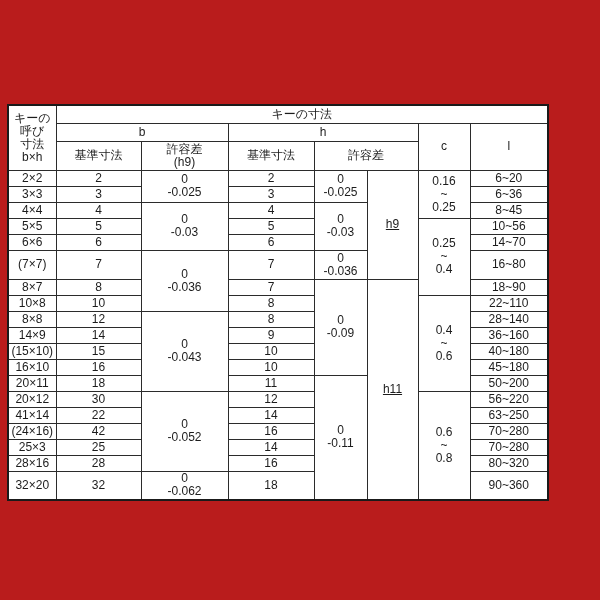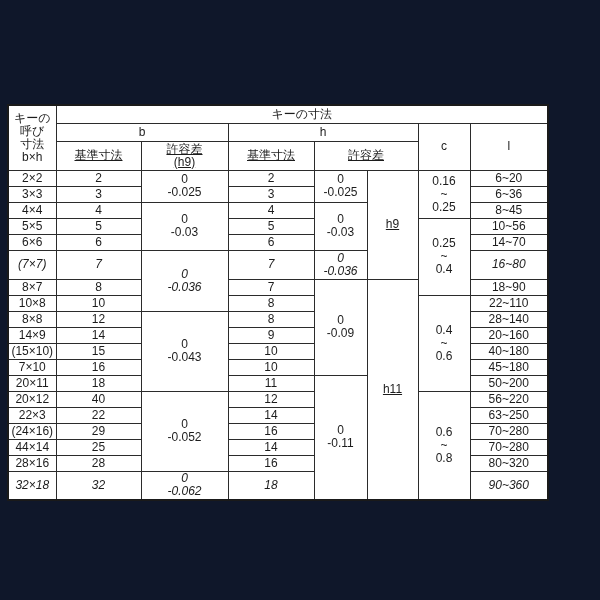--- a/index.html
+++ b/index.html
@@ -1,19 +1,19 @@
 <!DOCTYPE html>
 <html><head>
 <meta charset="utf-8">
 <style>
   html,body{margin:0;padding:0;}
   .page{
     position:relative;
     width:600px;height:600px;
-    background:#0f172a;
+    background:#b91c1c;
     font-family:"Liberation Sans","DejaVu Sans",sans-serif;
     color:#1c1c1c;
     overflow:hidden;
   }
   table.spec{
     position:absolute;
     left:7px;top:104px;
     width:540px;
     border-collapse:collapse;
     table-layout:fixed;
@@ -25,24 +25,24 @@
     text-align:center;
     vertical-align:middle;
     font-size:12px;
     font-weight:normal;
     line-height:13px;
     white-space:pre-line;
     overflow:hidden;
   }
   table.spec{border:2px solid #1a1a1a;}
   tr.r{height:16px;}
-  tr.tall{height:29px;font-style:italic;}
+  tr.tall{height:29px;}
   tr.hr1{height:18px;}
   tr.hr2{height:18px;}
-  tr.hr3{height:29px;text-decoration:underline;}
+  tr.hr3{height:29px;}
   th.jp{font-size:12px;}
   th.dim{font-size:13px;}
   td.tol{line-height:13px;}
   td.cls{font-size:12px;text-decoration:underline;}
 </style>
 </head>
 <body>
 
 <div class="page">
   <table class="spec">
@@ -157,79 +157,79 @@
       <td>12</td>
       <td class="tol" rowspan="5">0
 -0.043</td>
       <td>8</td>
       <td>28~140</td>
     </tr>
     <tr class="r">
       <td>14×9</td>
       <td>14</td>
       <td>9</td>
-      <td>20~160</td>
+      <td>36~160</td>
     </tr>
     <tr class="r">
       <td>(15×10)</td>
       <td>15</td>
       <td>10</td>
       <td>40~180</td>
     </tr>
     <tr class="r">
-      <td>7×10</td>
+      <td>16×10</td>
       <td>16</td>
       <td>10</td>
       <td>45~180</td>
     </tr>
     <tr class="r">
       <td>20×11</td>
       <td>18</td>
       <td>11</td>
       <td class="tol" rowspan="7">0
 -0.11</td>
       <td>50~200</td>
     </tr>
     <tr class="r">
       <td>20×12</td>
-      <td>40</td>
+      <td>30</td>
       <td class="tol" rowspan="5">0
 -0.052</td>
       <td>12</td>
       <td class="tol" rowspan="6">0.6
 ~
 0.8</td>
       <td>56~220</td>
     </tr>
     <tr class="r">
-      <td>22×3</td>
+      <td>41×14</td>
       <td>22</td>
       <td>14</td>
       <td>63~250</td>
     </tr>
     <tr class="r">
       <td>(24×16)</td>
-      <td>29</td>
+      <td>42</td>
       <td>16</td>
       <td>70~280</td>
     </tr>
     <tr class="r">
-      <td>44×14</td>
+      <td>25×3</td>
       <td>25</td>
       <td>14</td>
       <td>70~280</td>
     </tr>
     <tr class="r">
       <td>28×16</td>
       <td>28</td>
       <td>16</td>
       <td>80~320</td>
     </tr>
     <tr class="tall">
-      <td>32×18</td>
+      <td>32×20</td>
       <td>32</td>
       <td class="tol">0
 -0.062</td>
       <td>18</td>
       <td>90~360</td>
     </tr>
   </tbody>
     </table>
 </div>
 

